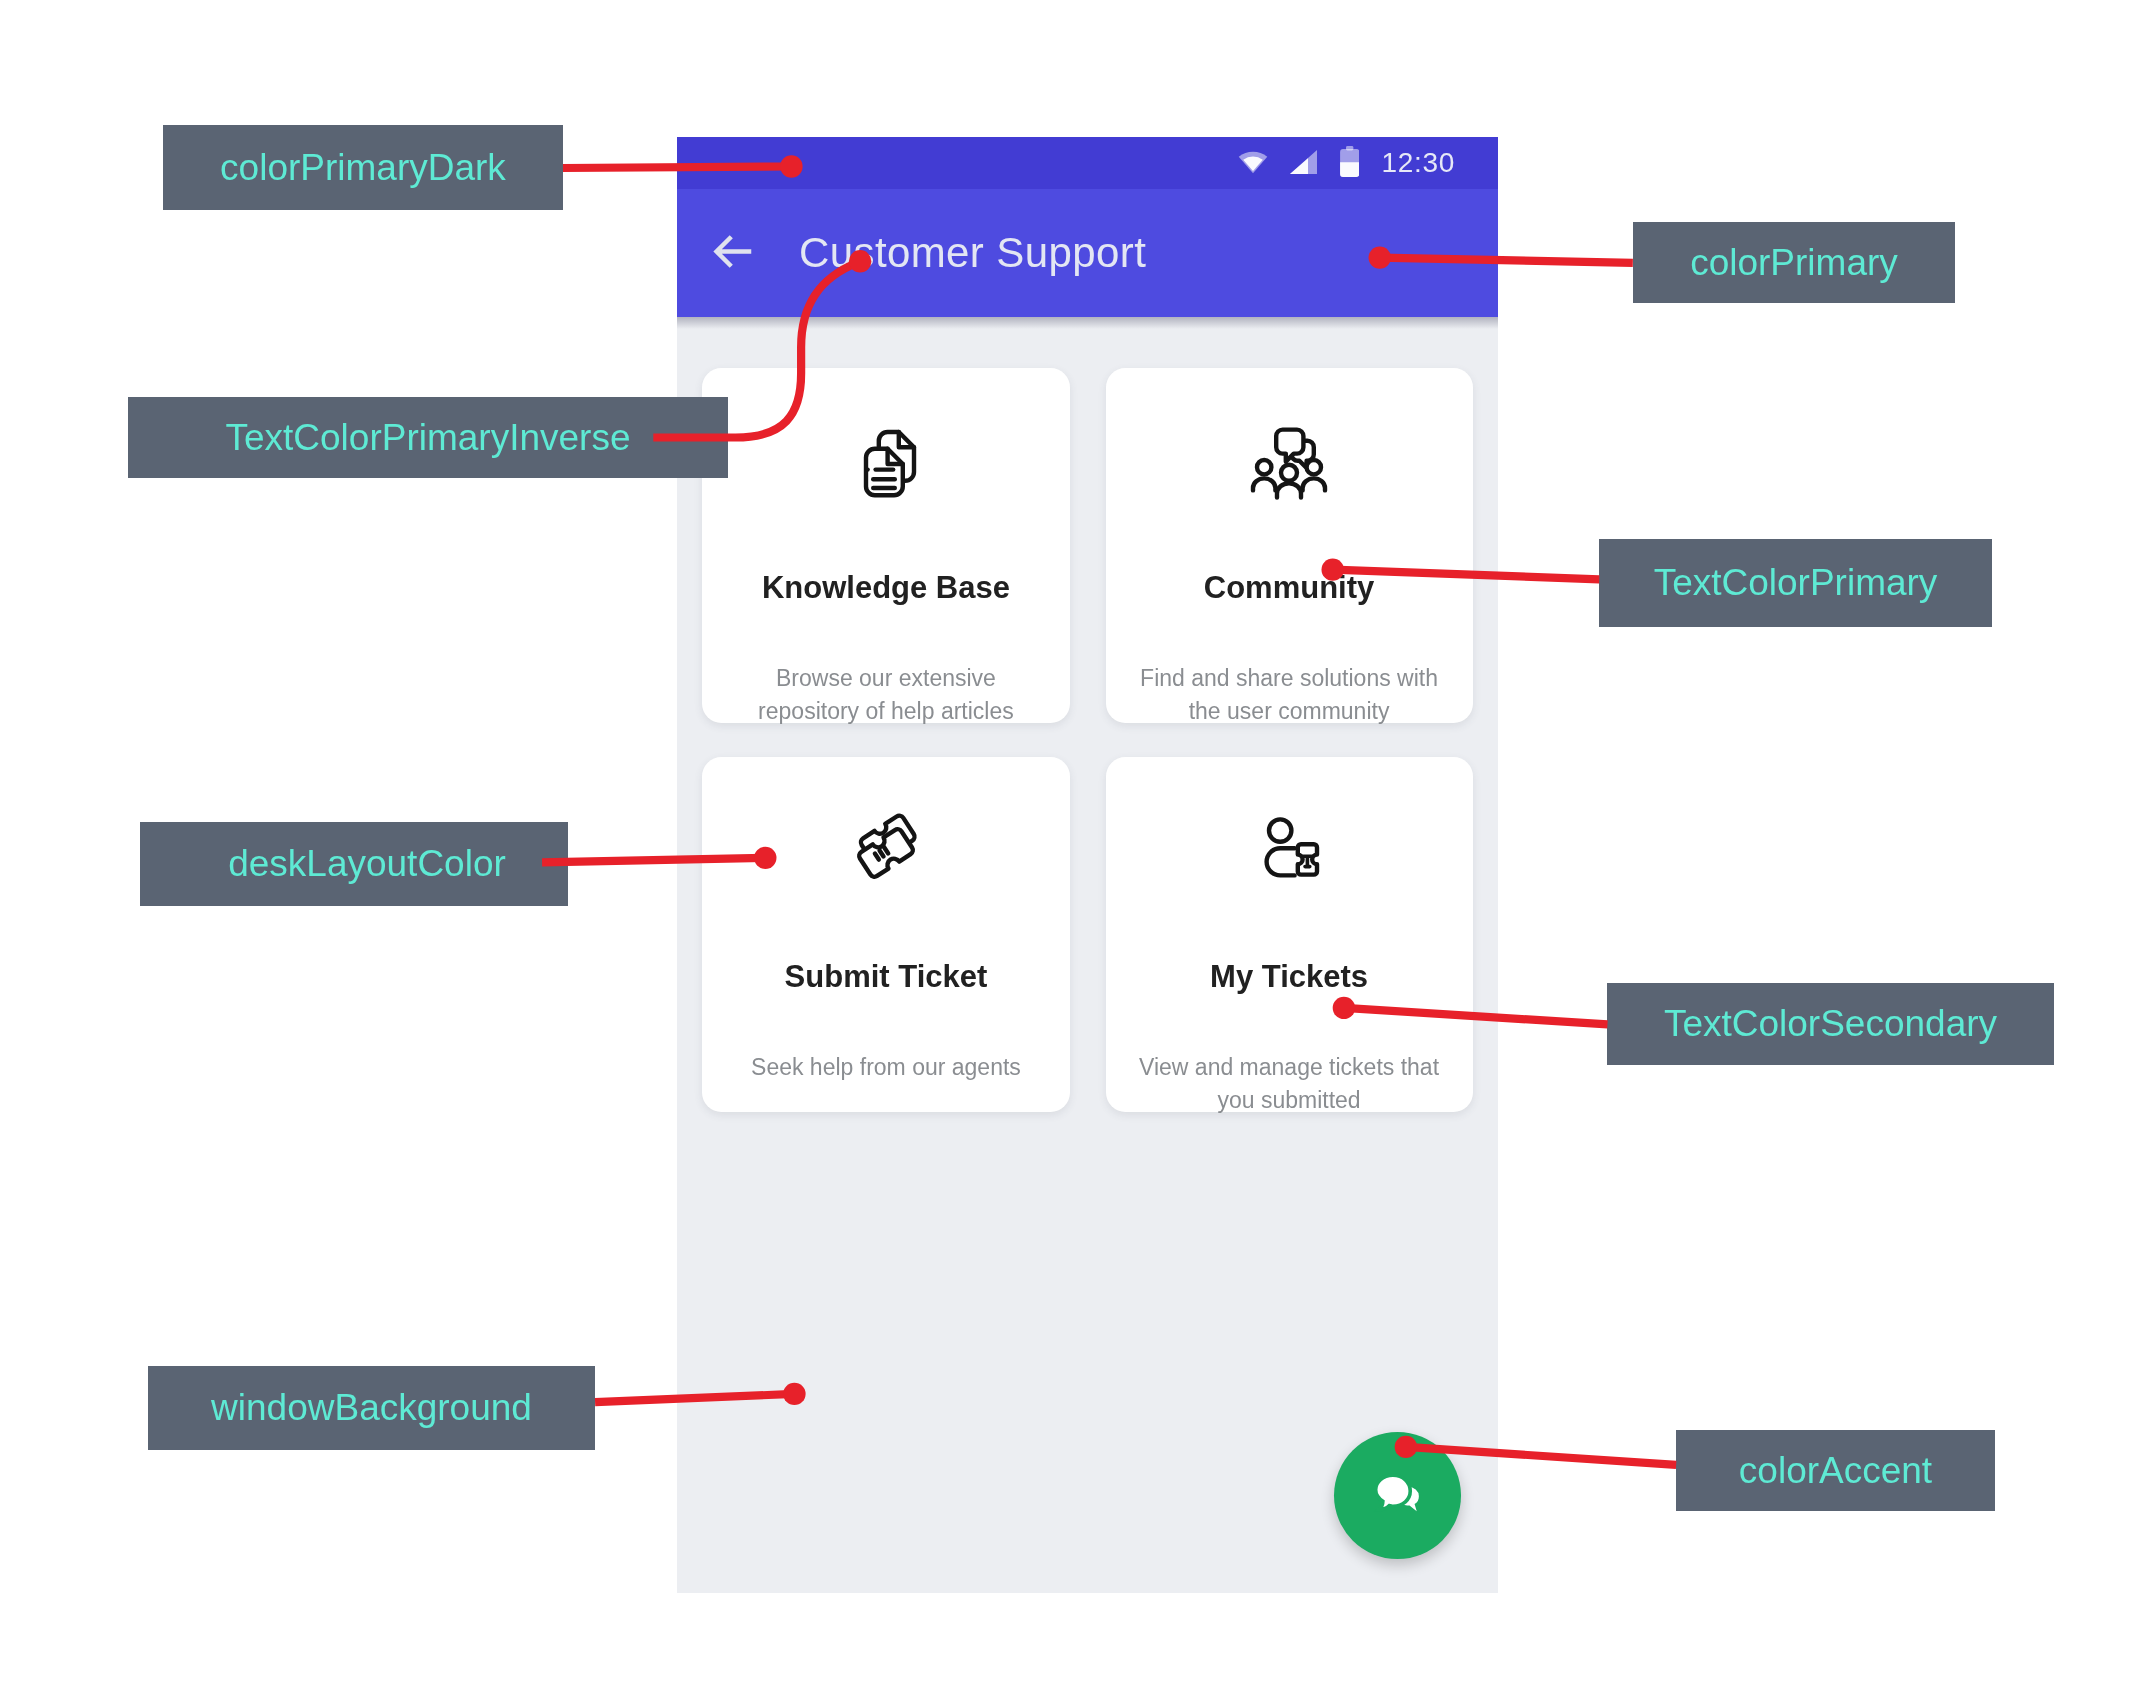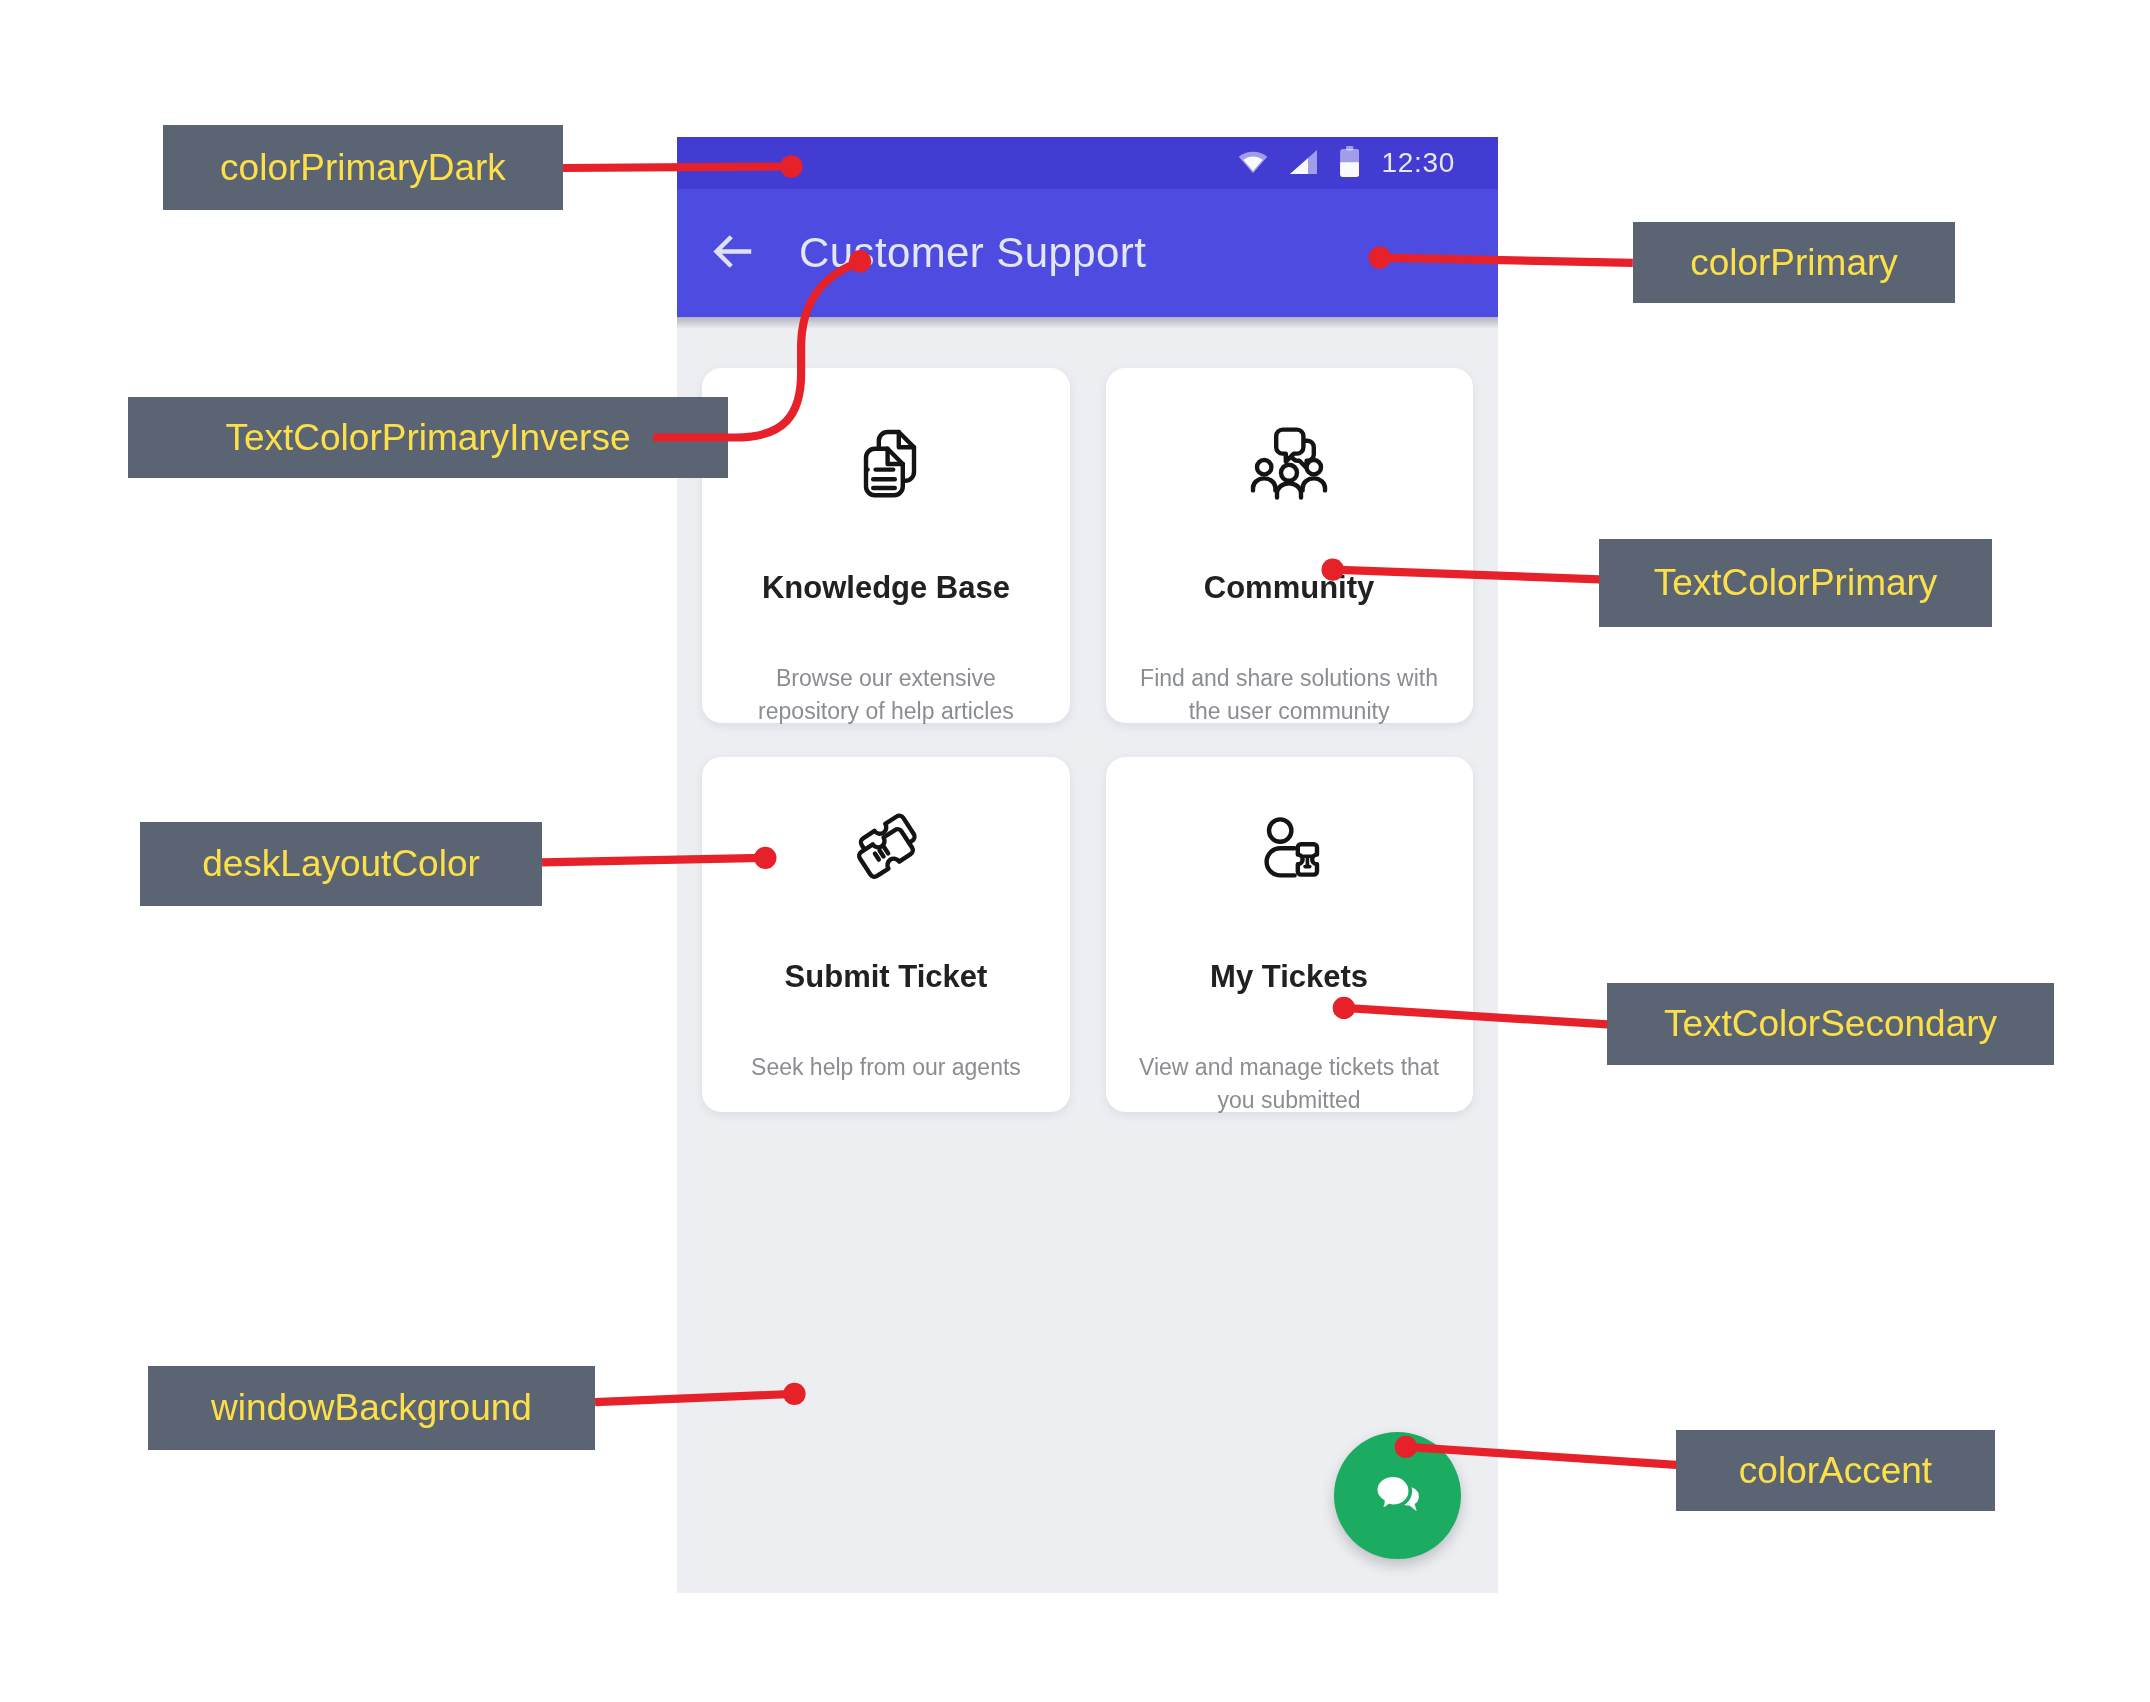--- a/index.html
+++ b/index.html
@@ -42,26 +42,26 @@
   .card-subtitle{font-size:23px;color:#8A8D91;line-height:1.43;max-width:322px;margin-top:37px;}
 
   .fab{
     position:absolute;right:37px;bottom:34px;width:127px;height:127px;border-radius:50%;
     background:#1BAB61;display:flex;align-items:center;justify-content:center;
     box-shadow:0 6px 13.4px rgba(0,0,0,0.20);border:none;padding:0;
   }
 
   
   .anno{
-    position:absolute;background:#5A6473;color:#fde047;font-size:37px;
+    position:absolute;background:#5A6473;color:#5eead4;font-size:37px;
     display:flex;align-items:center;justify-content:center;white-space:nowrap;
   }
   #anno-colorPrimaryDark        {left:163px; top:125px; width:400px; height:85px;}
   #anno-TextColorPrimaryInverse {left:128px; top:397px; width:600px; height:81px;}
-  #anno-deskLayoutColor         {left:140px; top:822px;width:402px; height:84px;}
+  #anno-deskLayoutColor         {left:140px; top:822px;width:402px; height:84px;padding-left:26px;}
   #anno-windowBackground        {left:148px; top:1366px;width:447px; height:84px;}
   #anno-colorPrimary            {left:1633px;top:222px; width:322px; height:81px;text-align:center;}
   #anno-TextColorPrimary        {left:1599px;top:539px; width:393px; height:88px;}
   #anno-TextColorSecondary      {left:1607px;top:983px;width:447px; height:82px;}
   #anno-colorAccent             {left:1676px;top:1430px;width:319px; height:81px;}
 
   .connectors{position:absolute;left:0;top:0;width:2151px;height:1703px;pointer-events:none;z-index:5;}
   .connectors path, .connectors line{stroke:#E7212A;stroke-width:11;fill:none;}
   .connectors circle{fill:#E7212A;}
 </style>

